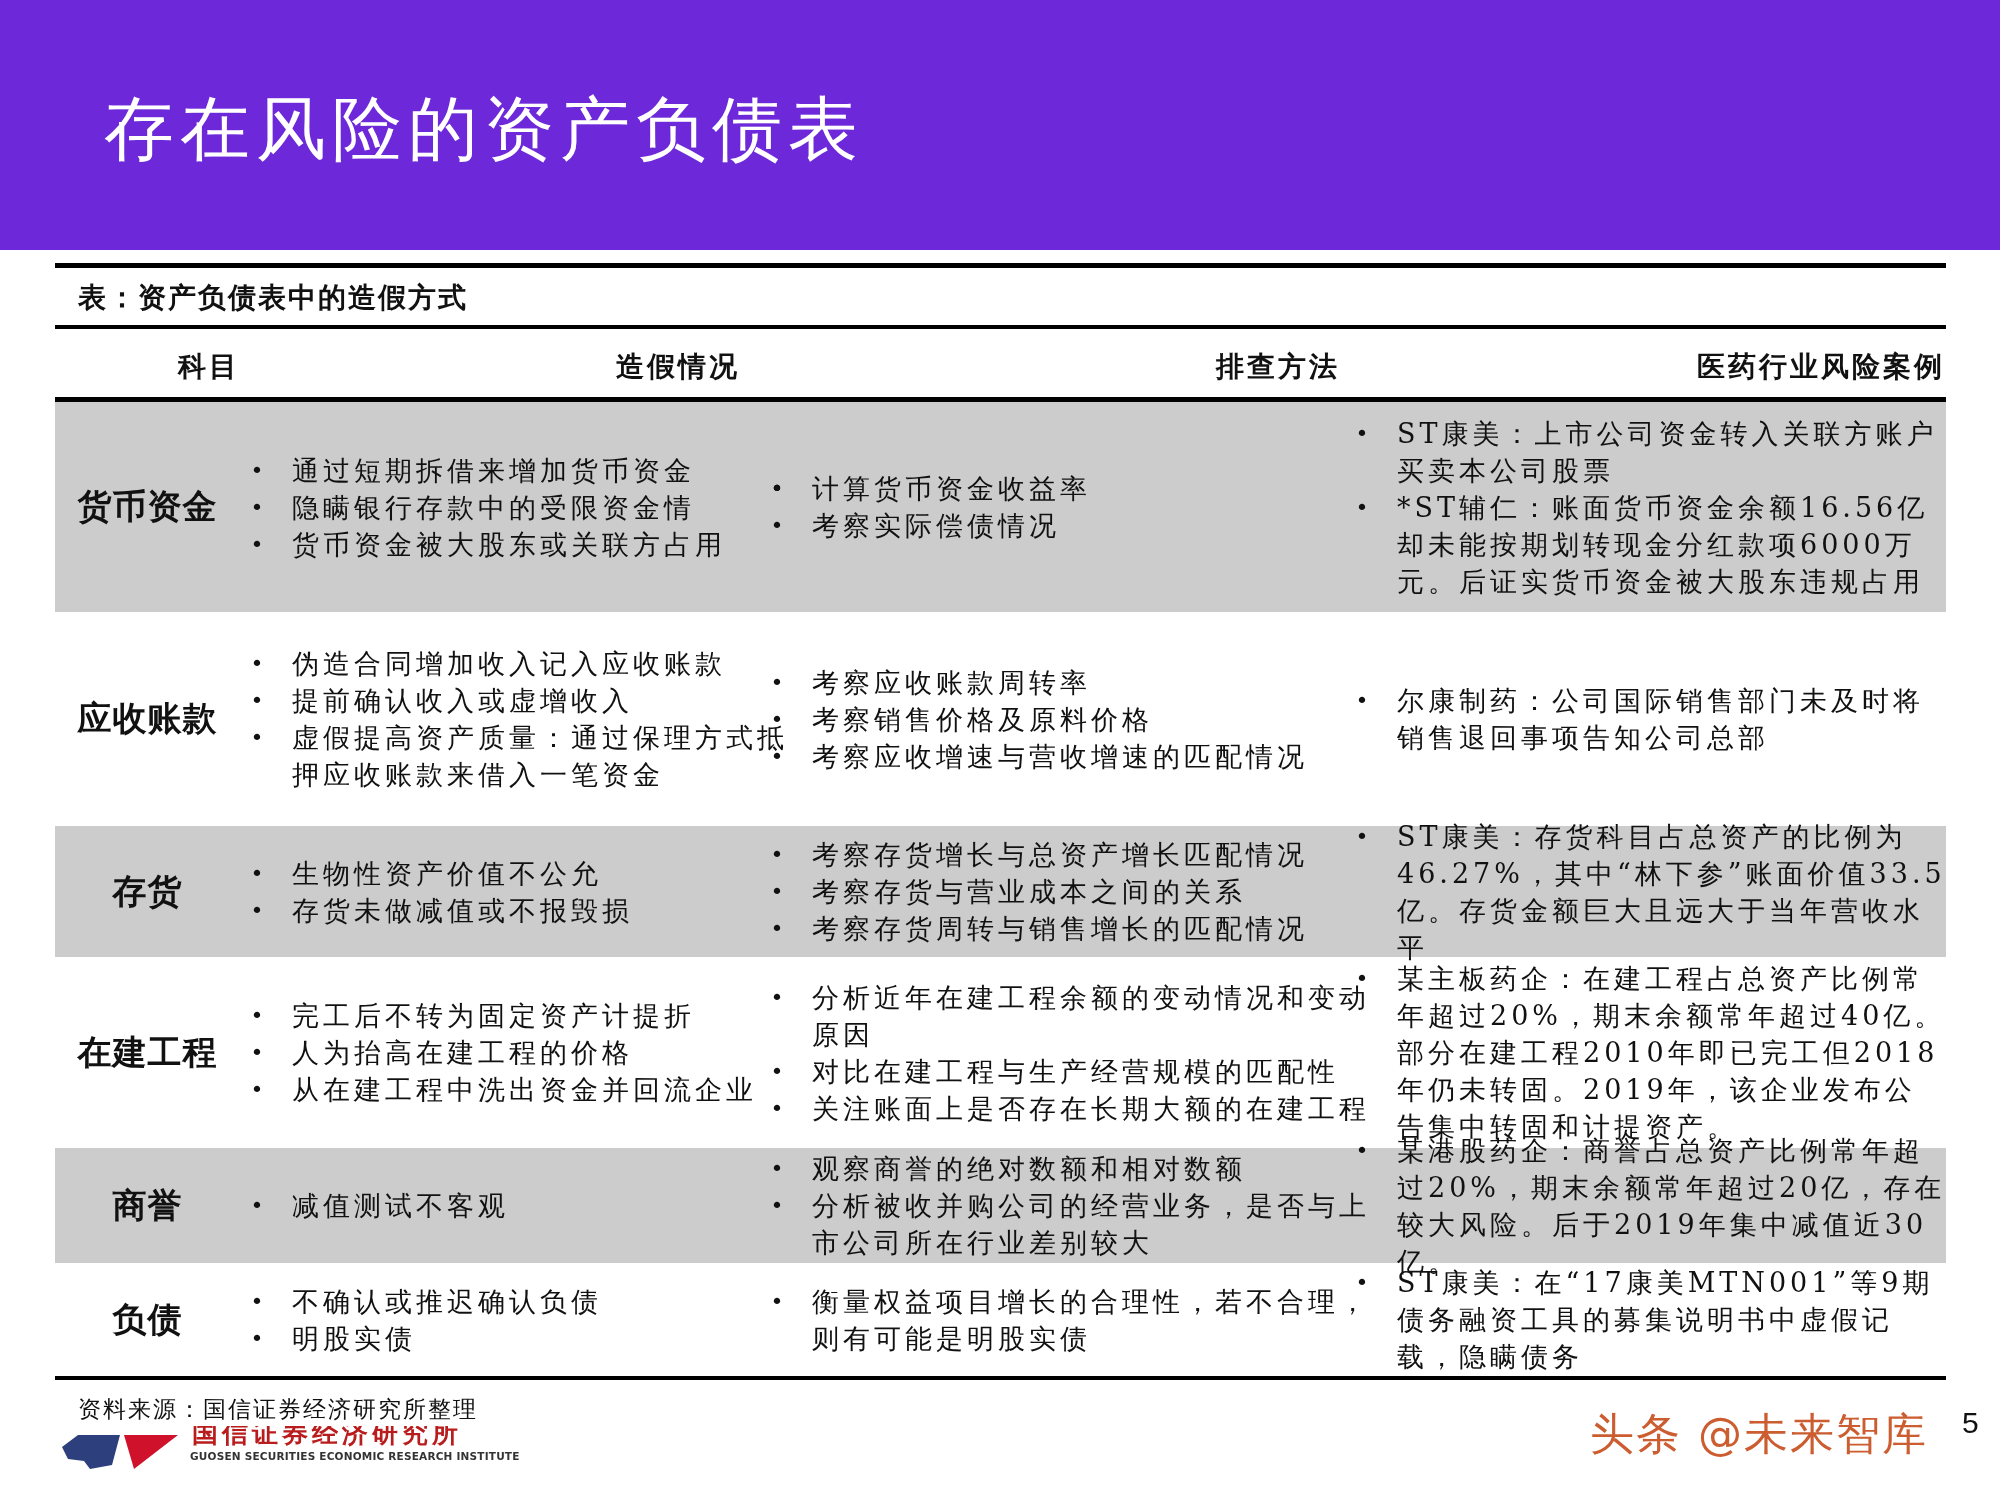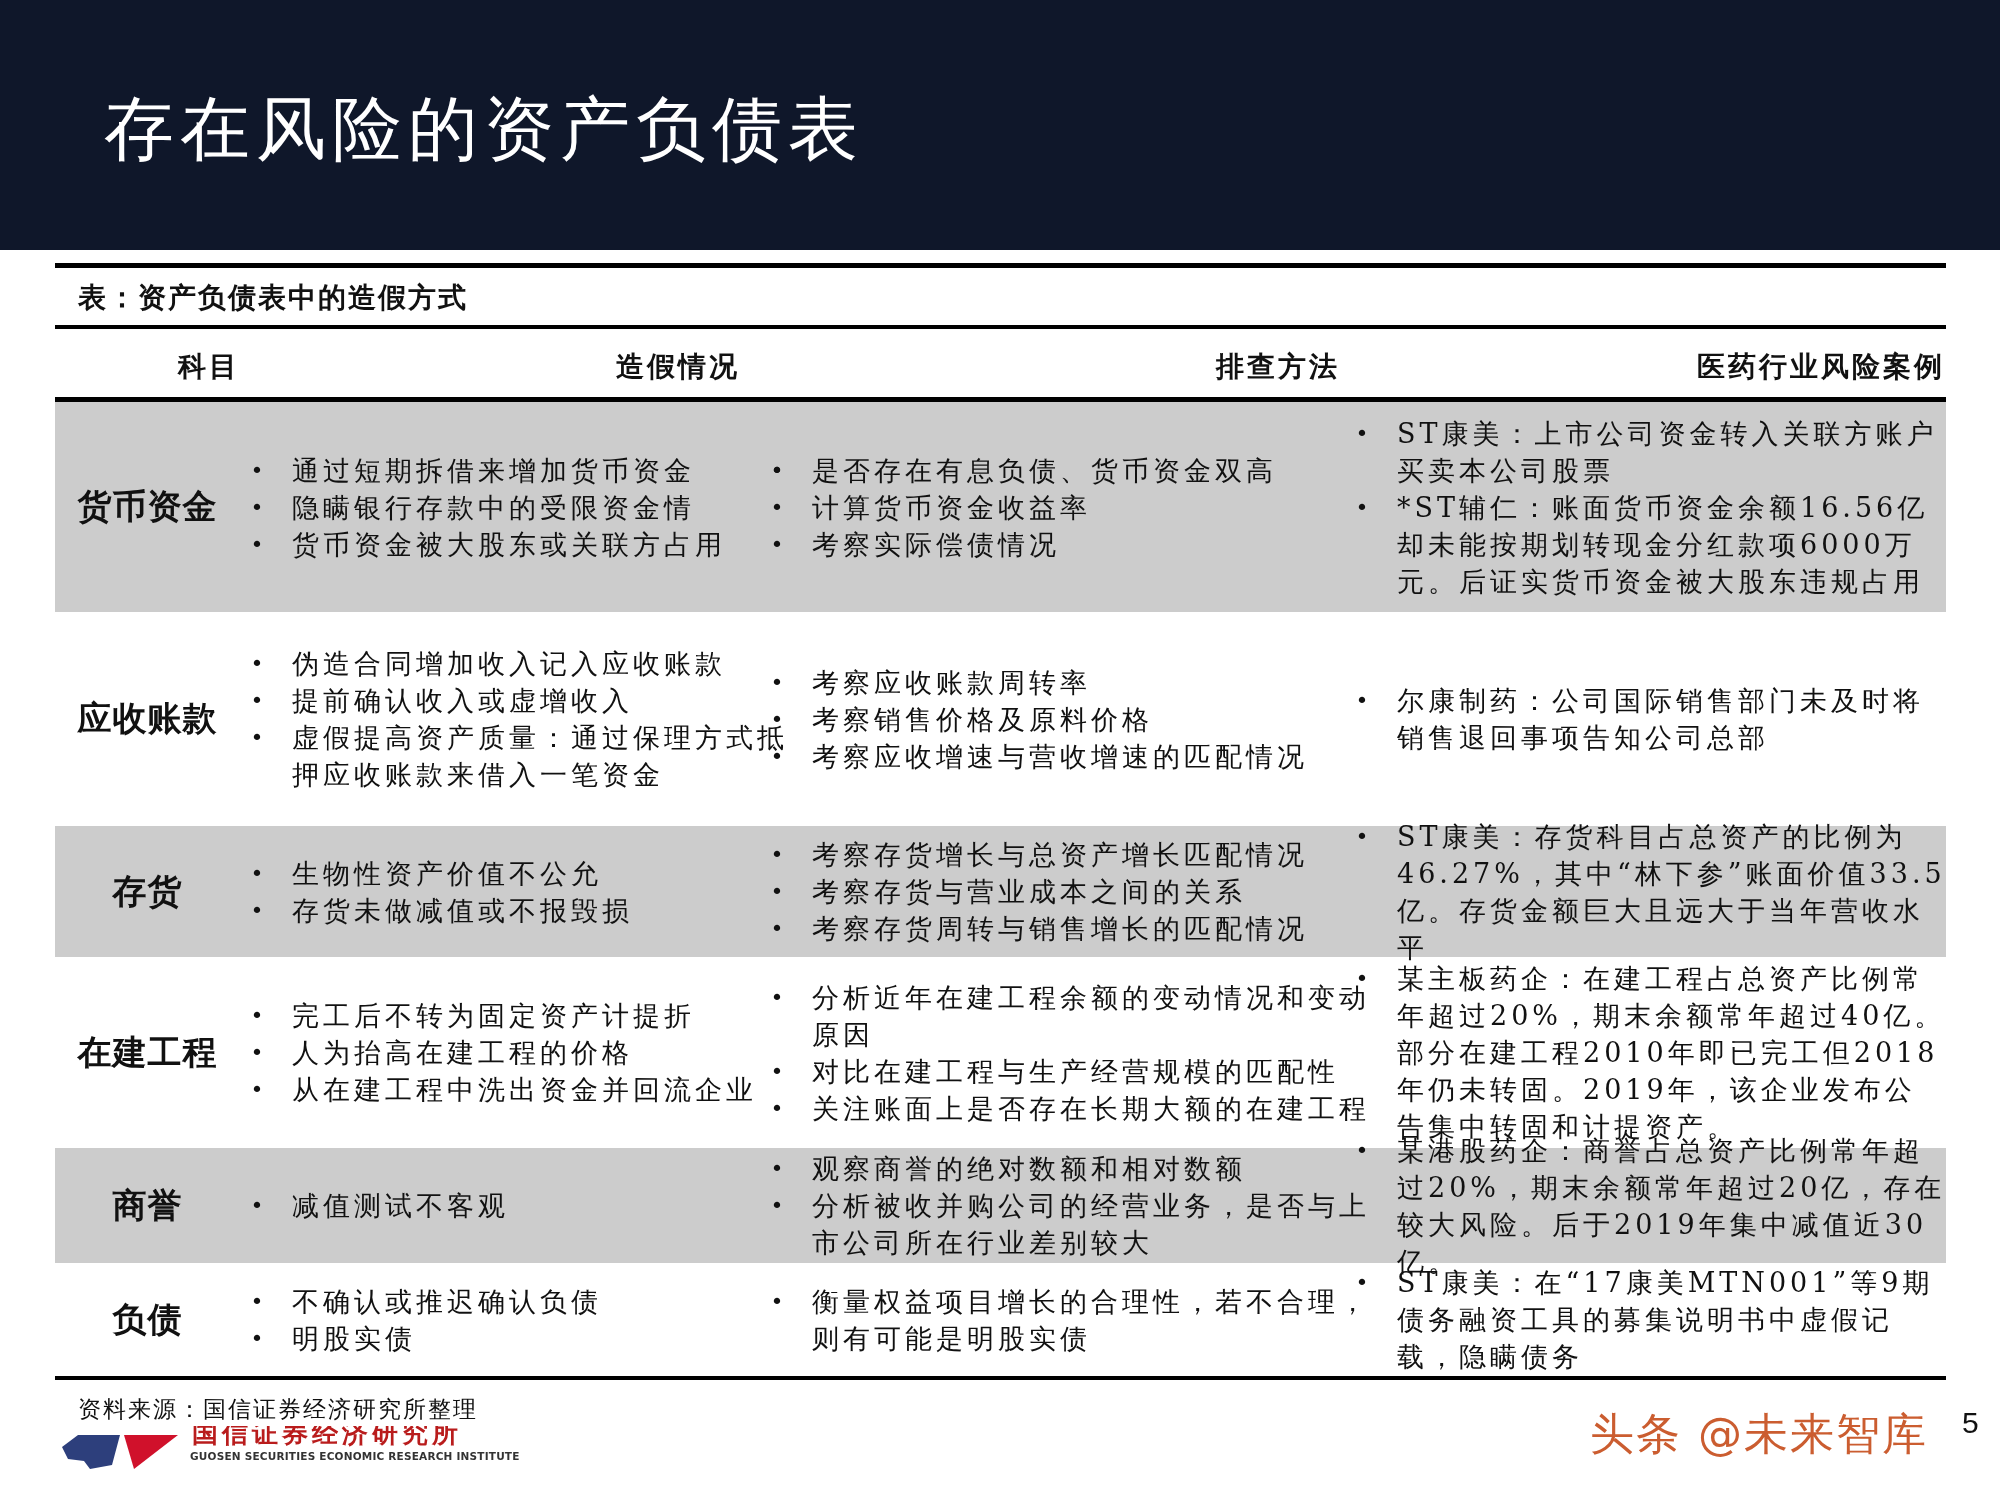--- a/index.html
+++ b/index.html
@@ -4,21 +4,21 @@
 <style>
   html, body { margin: 0; padding: 0; }
   body {
     width: 2000px; height: 1500px; position: relative; overflow: hidden;
     background: #ffffff;
     font-family: "DejaVu Serif", "Liberation Serif", serif;
     color: #111111;
   }
   .banner {
     position: absolute; left: 0; top: 0; width: 2000px; height: 250px;
-    background: #0f172a;
+    background: #6d28d9;
   }
   .banner-title {
     position: absolute; left: 104px; top: 84px;
     font-family: "DejaVu Serif", serif;
     font-size: 70px; letter-spacing: 6px; color: #ffffff; font-weight: normal;
     line-height: 90px;
   }
   .rule { position: absolute; left: 55px; width: 1891px; background: #000; }
   .caption {
     position: absolute; left: 78px; top: 278px; height: 40px;
@@ -93,21 +93,21 @@
       <div class="cell c2">
         <ul>
           <li><span class="dot">•</span><span>通过短期拆借来增加货币资金</span></li>
           <li><span class="dot">•</span><span>隐瞒银行存款中的受限资金情</span></li>
           <li><span class="dot">•</span><span>货币资金被大股东或关联方占用</span></li>
         </ul>
       </div>
       <div class="cell c3">
         <ul>
           <li><span class="dot">•</span></li>
-          <li><span class="dot">•</span><span>是否存在有息负债、货币资金双高</span></li>
+          <li><span class="dot">•</span></li>
           <li><span class="dot">•</span><span>计算货币资金收益率</span></li>
           <li><span class="dot">•</span><span>考察实际偿债情况</span></li>
         </ul>
       </div>
       <div class="cell c4">
         <ul>
           <li><span class="dot">•</span><span>ST康美：上市公司资金转入关联方账户买卖本公司股票</span></li>
           <li><span class="dot">•</span><span>*ST辅仁：账面货币资金余额16.56亿却未能按期划转现金分红款项6000万元。后证实货币资金被大股东违规占用</span></li>
         </ul>
       </div>

